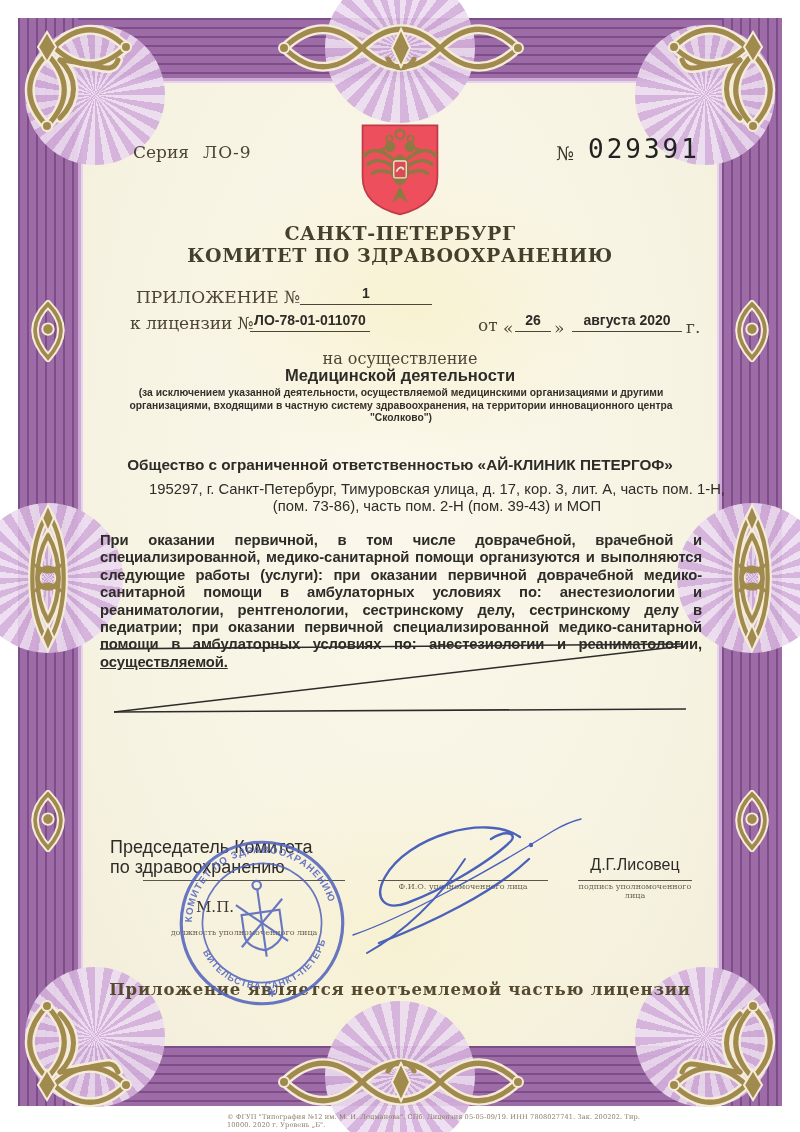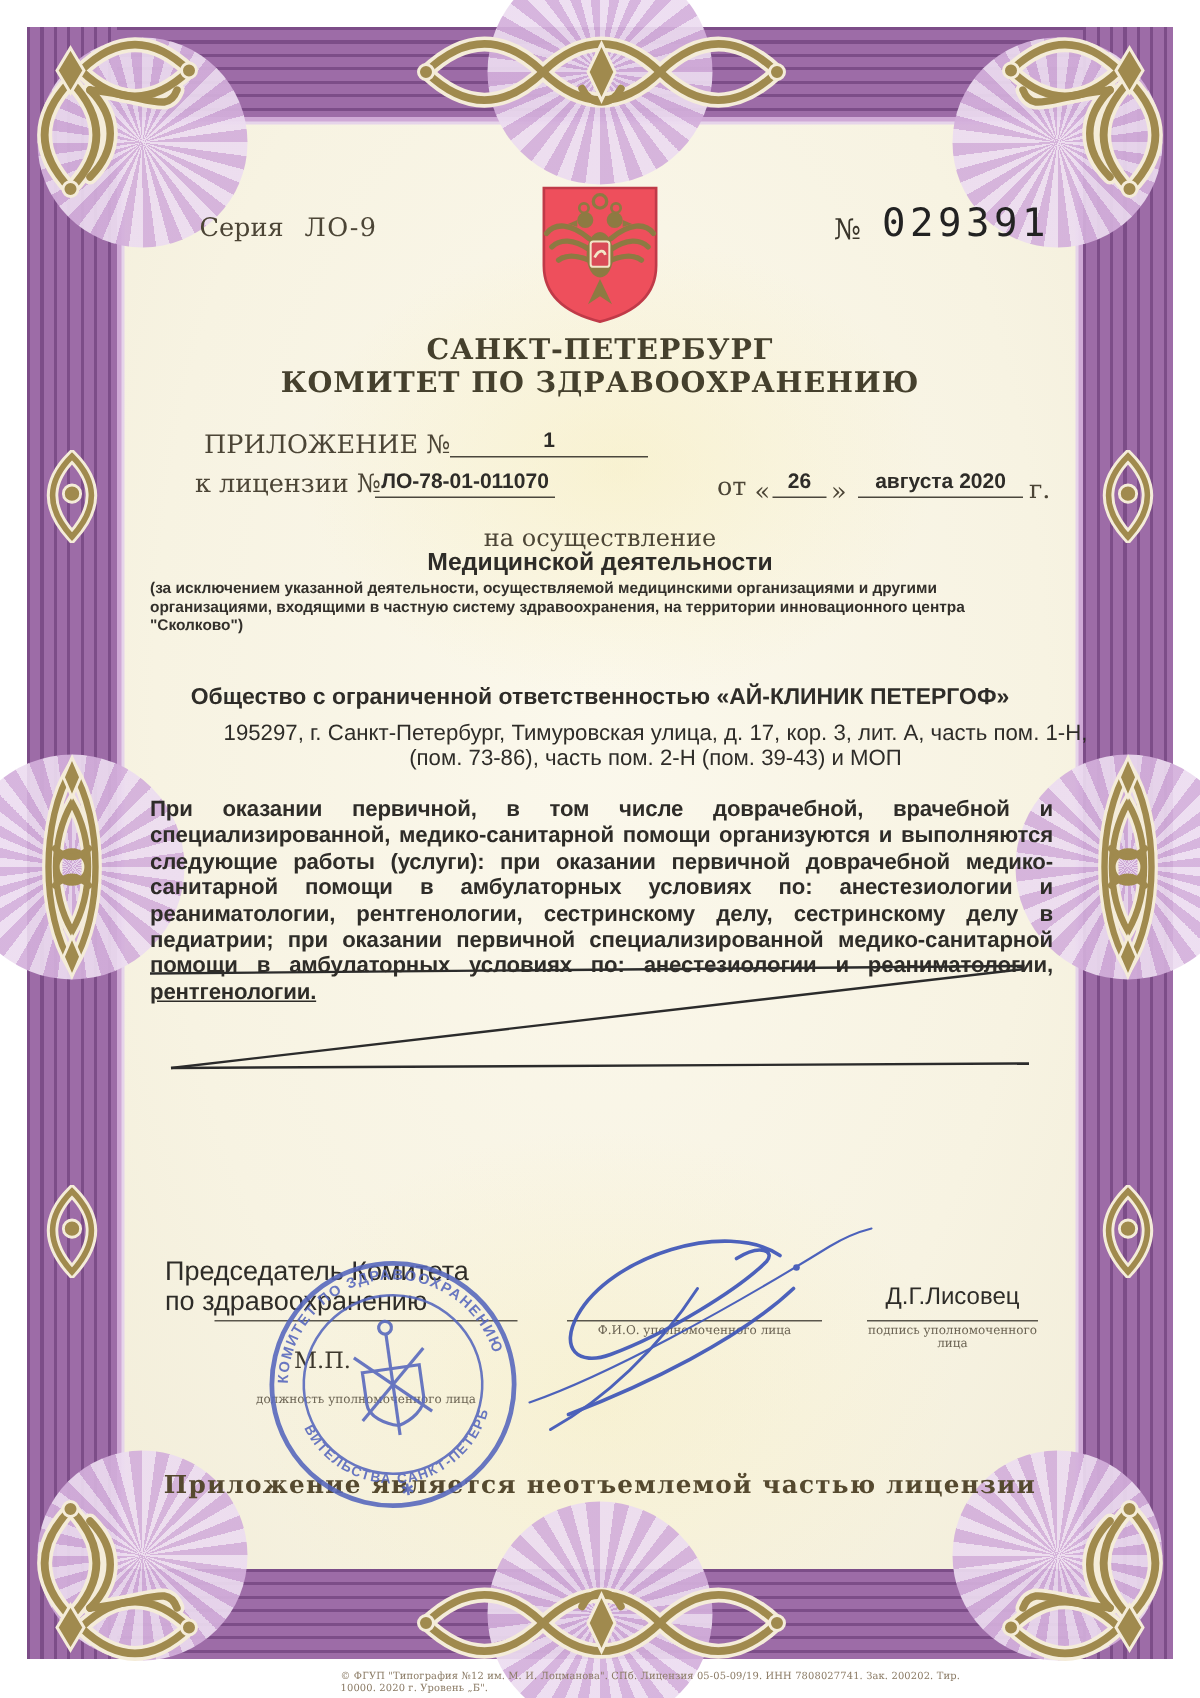--- a/index.html
+++ b/index.html
@@ -229,29 +229,29 @@
       <span class="fill-val">26</span>
     </div>
     <span class="abs lbl" style="left:554px;top:318px">»</span>
     <div class="abs fill-field" style="left:572px;top:310px;width:110px;height:21px">
       <span class="fill-val">августа 2020</span>
     </div>
     <span class="abs lbl" style="left:686px;top:317px">г.</span>
 
     <div class="abs ctr serif" style="top:349px;font-size:16px">на осуществление</div>
     <div class="abs ctr sans" style="top:366px;font-size:16.5px;font-weight:600;color:#2e2c28">Медицинской деятельности</div>
-    <div class="abs note-sm" style="left:100px;top:387px;width:602px;">(за исключением указанной деятельности, осуществляемой медицинскими организациями и другими организациями, входящими в частную систему здравоохранения, на территории инновационного центра "Сколково")</div>
+    <div class="abs note-sm" style="left:100px;top:387px;width:602px;text-align:center">(за исключением указанной деятельности, осуществляемой медицинскими организациями и другими организациями, входящими в частную систему здравоохранения, на территории инновационного центра "Сколково")</div>
 
     <div class="abs ctr org sans" style="top:456px">Общество с ограниченной ответственностью «АЙ-КЛИНИК ПЕТЕРГОФ»</div>
     <div class="abs ctr addr sans" style="top:481px">195297, г. Санкт-Петербург, Тимуровская улица, д. 17, кор. 3, лит. А, часть пом. 1-Н,</div>
     <div class="abs ctr addr sans" style="top:498px">(пом. 73-86), часть пом. 2-Н (пом. 39-43) и МОП</div>
 
     <div class="abs para sans" style="left:100px;top:532px;width:602px">
       <span>При оказании первичной, в том числе доврачебной, врачебной и специализированной, медико-санитарной помощи организуются и выполняются следующие работы (услуги): при оказании первичной доврачебной медико-санитарной помощи в амбулаторных условиях по: анестезиологии и реаниматологии, рентгенологии, сестринскому делу, сестринскому делу в педиатрии; при оказании первичной специализированной медико-санитарной помощи в амбулаторных условиях по: анестезиологии и реаниматологии,</span>
-      <span class="uword">рентгенологии.</span>
+      <span class="uword">осуществляемой.</span>
     </div>
 
     <div class="abs sig-pos sans" style="left:110px;top:838px">Председатель Комитета</div>
     <div class="abs sig-pos sans" style="left:110px;top:858px">по здравоохранению</div>
     <div class="rule" style="left:143px;top:880px;width:202px"></div>
     <div class="cap serif" style="left:143px;top:928px;width:202px">должность уполномоченного лица</div>
     <div class="rule" style="left:378px;top:880px;width:170px"></div>
     <div class="cap serif" style="left:378px;top:882px;width:170px">Ф.И.О. уполномоченного лица</div>
     <div class="rule" style="left:578px;top:880px;width:114px"></div>
     <div class="cap serif" style="left:578px;top:882px;width:114px">подпись уполномоченного лица</div>

